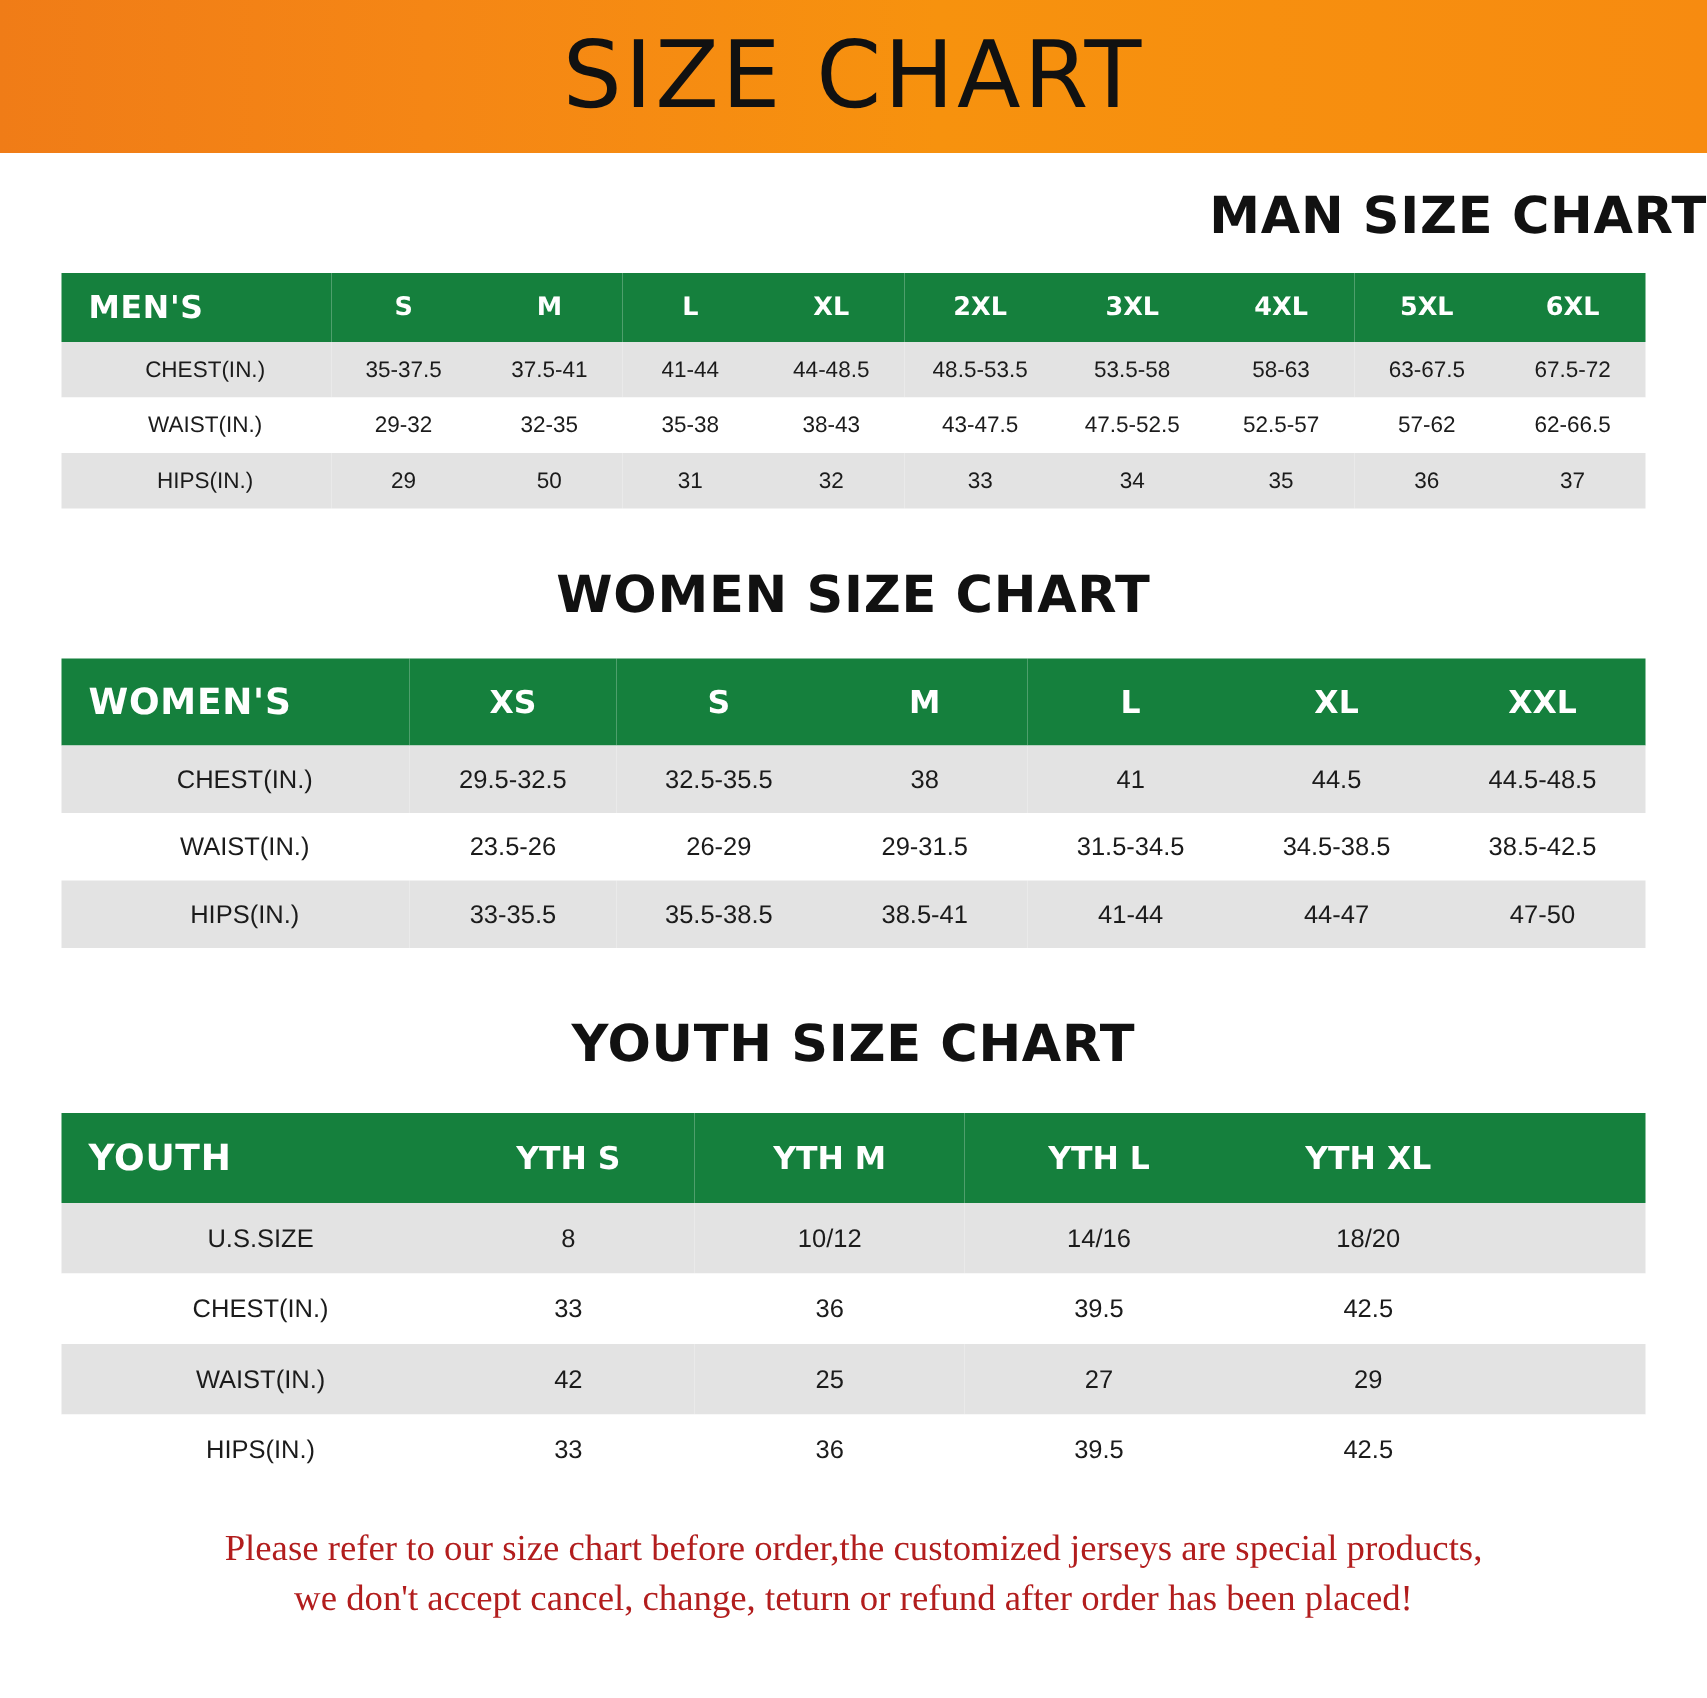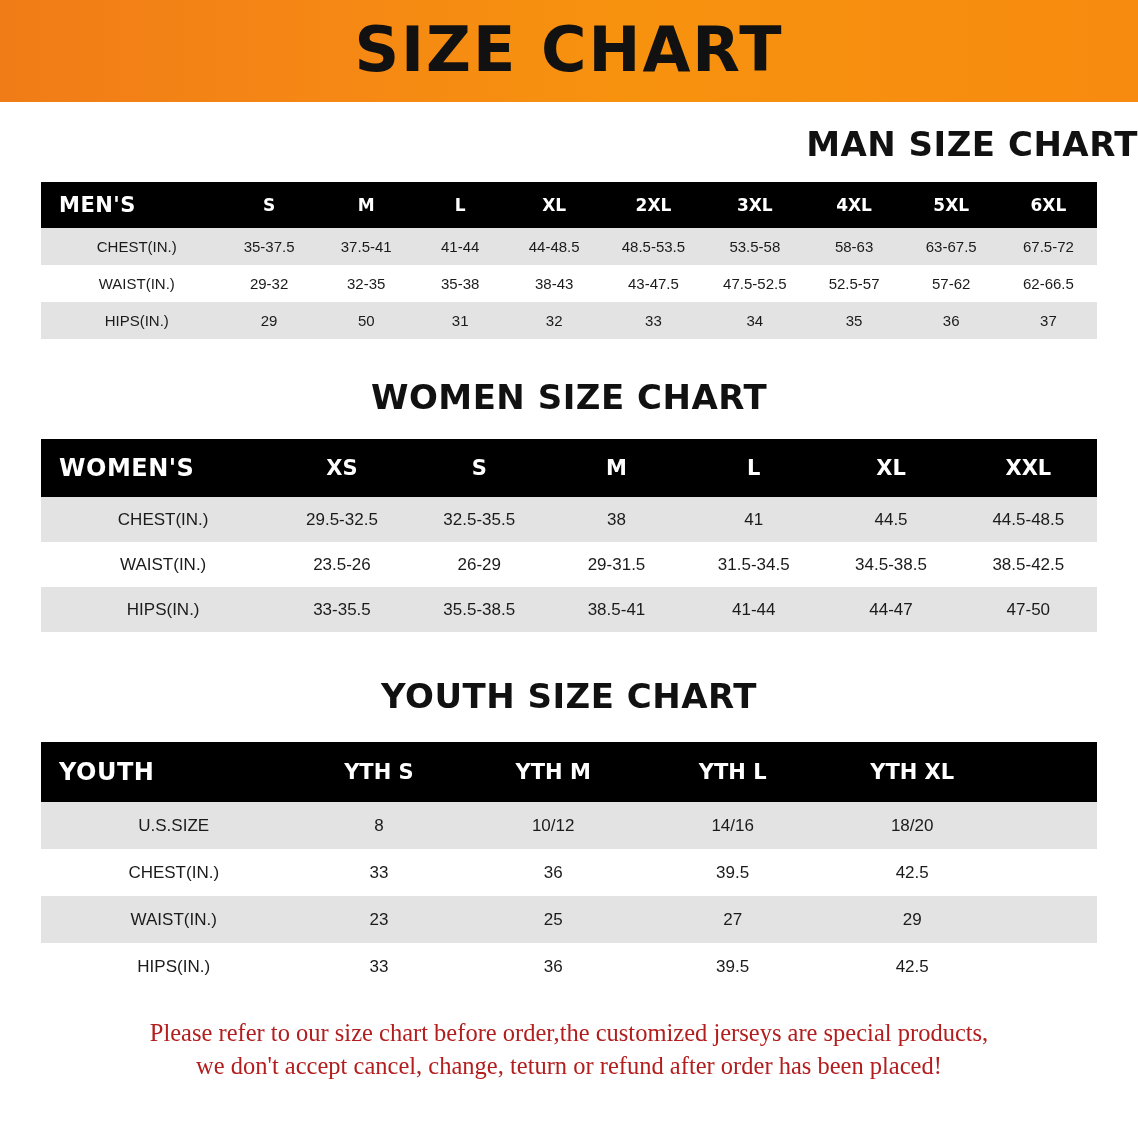--- a/index.html
+++ b/index.html
@@ -23,21 +23,21 @@
   
   .banner {
     height: 102px;
     background: linear-gradient(90deg, #f07c17 0%, #f58615 25%, #f7920e 55%, #f78b10 100%);
     display: flex;
     align-items: center;
     justify-content: center;
   }
   .banner-title {
     font-family: "DejaVu Sans", sans-serif;
-    font-weight: bold;
+    font-weight: normal;
     font-size: 62px;
     letter-spacing: 2px;
     color: #111111;
     line-height: 1;
     margin-top: -2px;
   }
 
   
   .section-title {
     text-align: center;
@@ -71,21 +71,21 @@
     table-layout: fixed;
   }
   table.size-table th, table.size-table td {
     text-align: center;
     font-family: "Liberation Sans", sans-serif;
     color: #1b1b1b;
     white-space: nowrap;
   }
   
   .size-table thead tr {
-    background: #000000;
+    background: #15803d;
   }
   .size-table thead th {
     color: #ffffff;
     font-weight: bold;
     font-family: "DejaVu Sans", sans-serif;
   }
   .size-table thead th.corner {
     text-align: left;
     padding-left: 18px;
     letter-spacing: 0.5px;
@@ -299,21 +299,21 @@
         <tr class="row-b">
           <td class="rowlabel">CHEST(IN.)</td>
           <td>33</td>
           <td>36</td>
           <td>39.5</td>
           <td>42.5</td>
           <td></td>
         </tr>
         <tr class="row-a">
           <td class="rowlabel">WAIST(IN.)</td>
-          <td>23</td>
+          <td>42</td>
           <td>25</td>
           <td>27</td>
           <td>29</td>
           <td></td>
         </tr>
         <tr class="row-b">
           <td class="rowlabel">HIPS(IN.)</td>
           <td>33</td>
           <td>36</td>
           <td>39.5</td>

